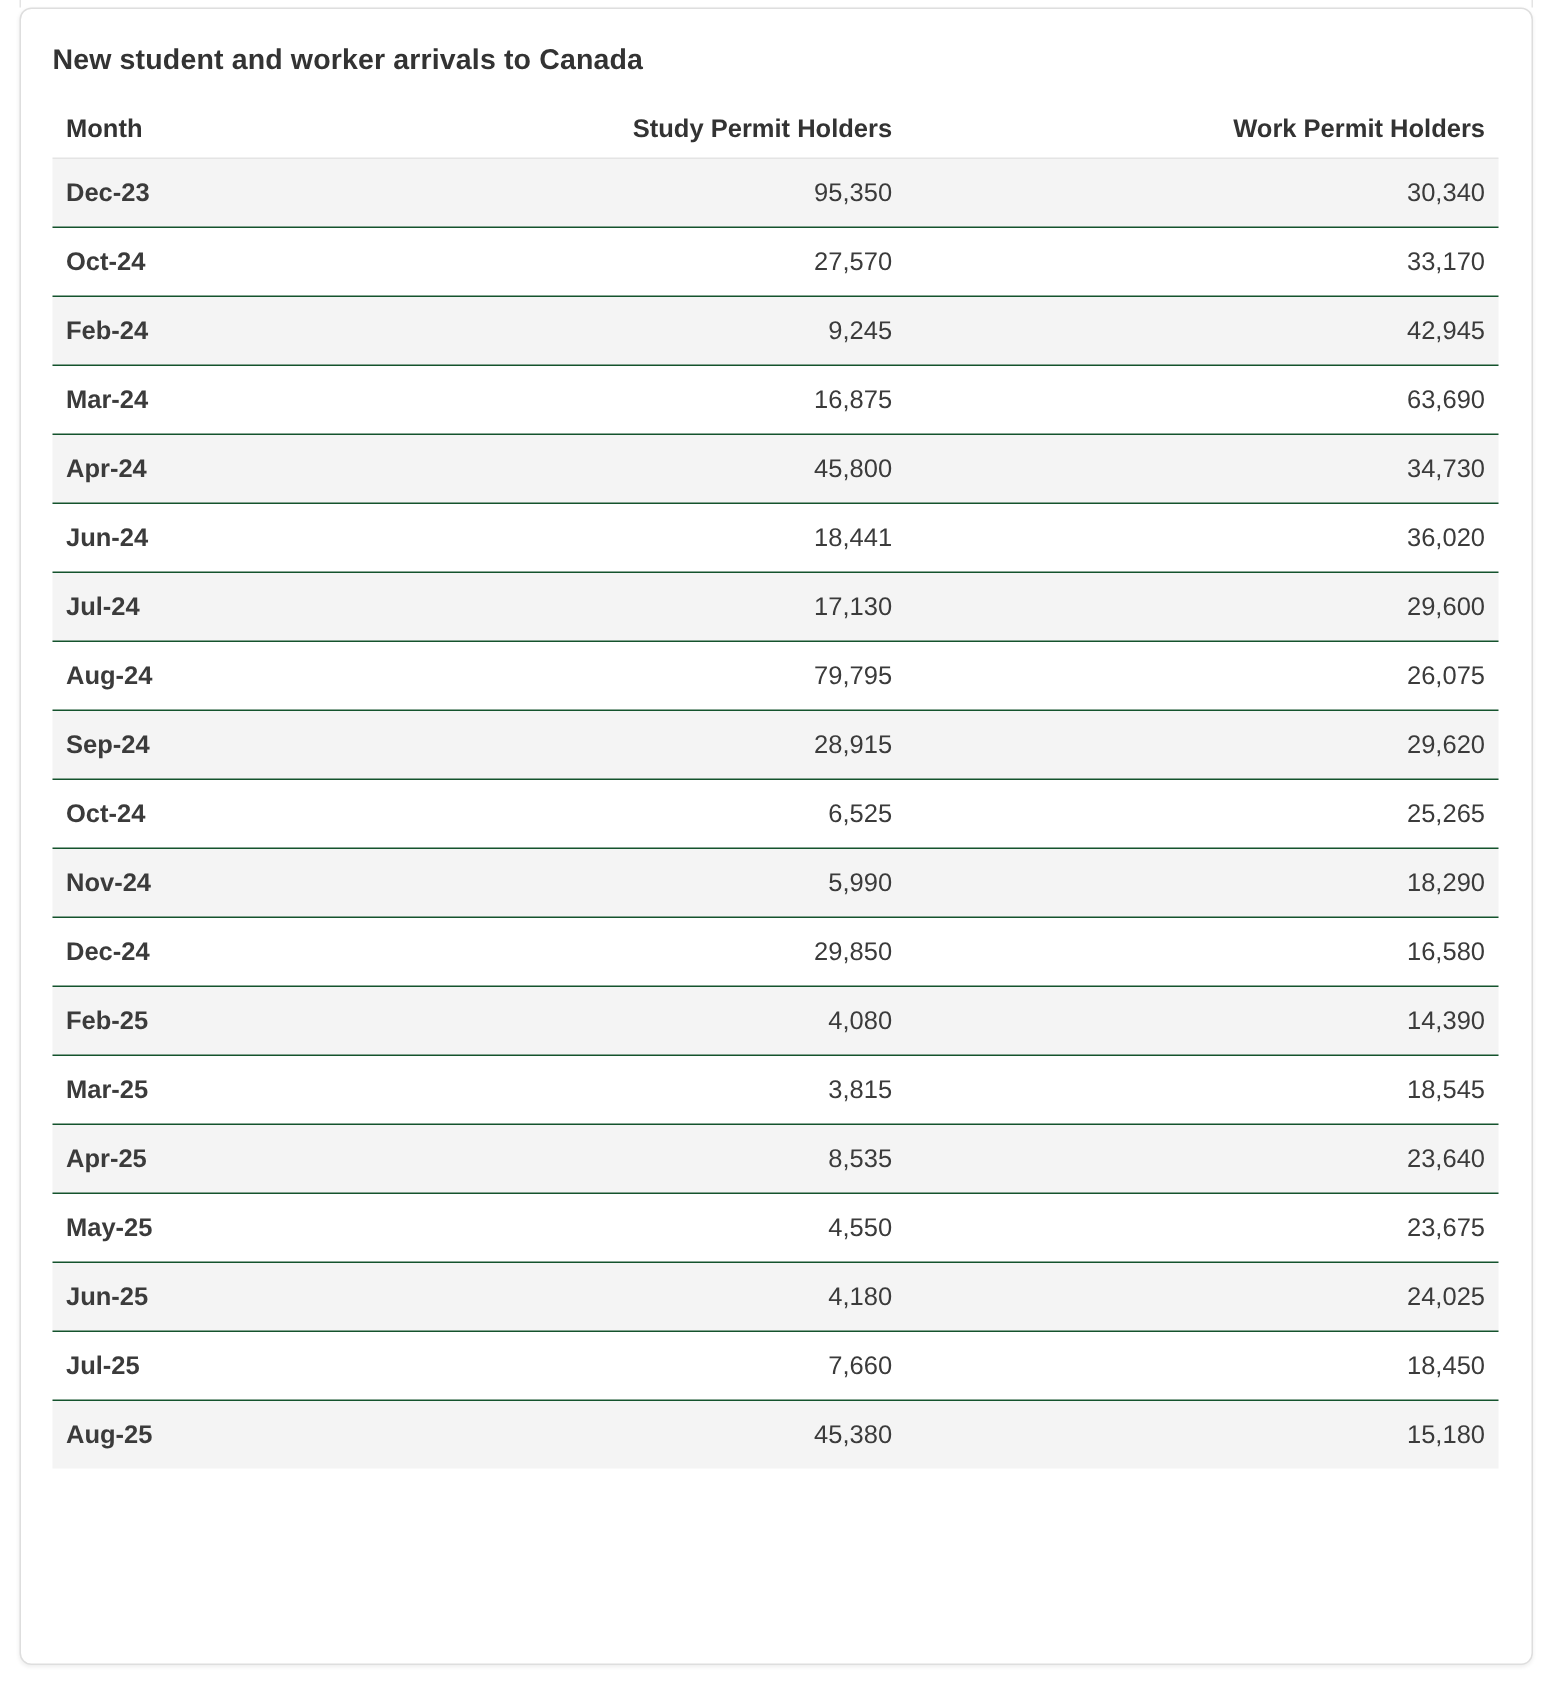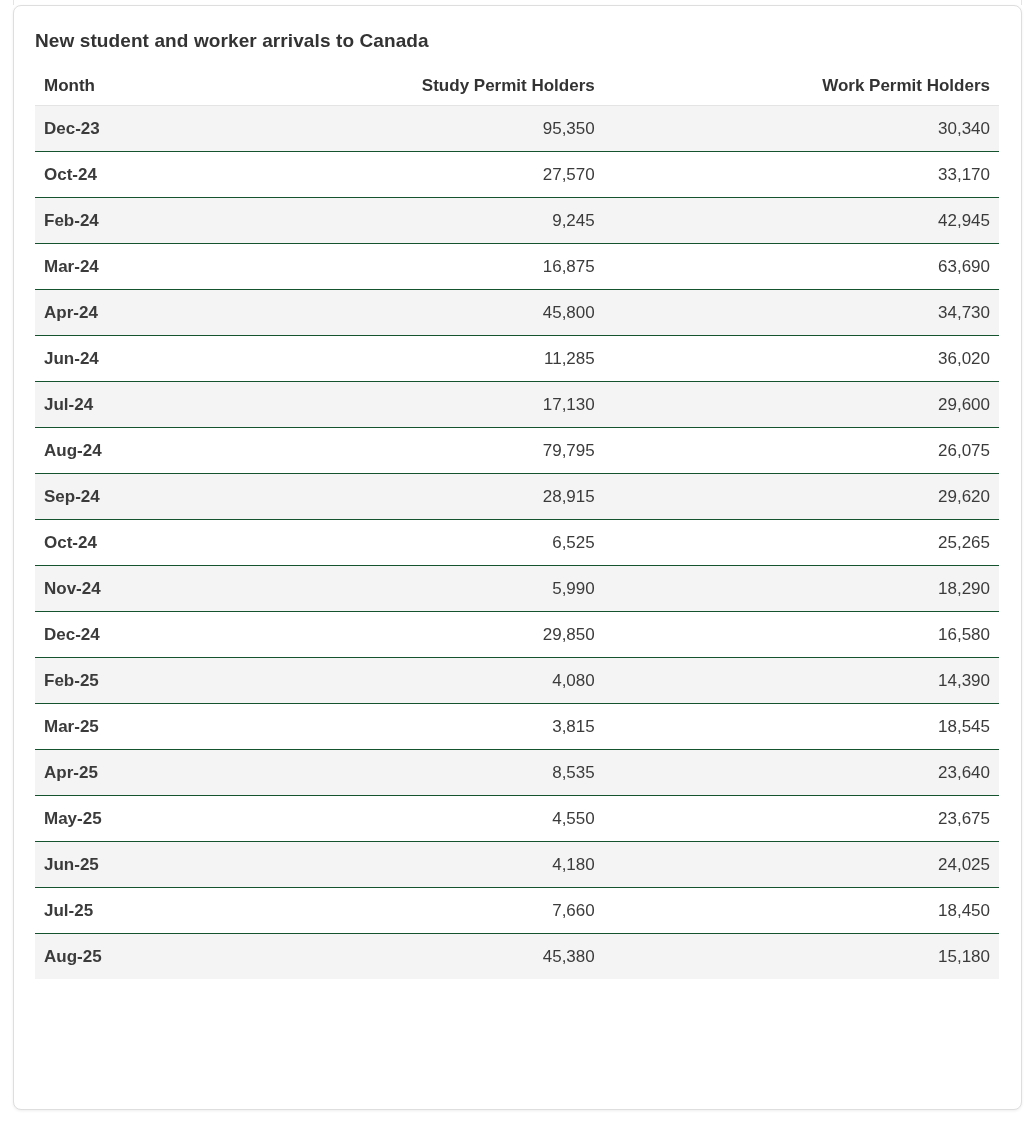--- a/index.html
+++ b/index.html
@@ -122,21 +122,21 @@
 
   <tr>
     <td class="col-month">Apr-24</td>
     <td class="col-num">45,800</td>
     <td class="col-num">34,730</td>
   </tr>
 
 
   <tr>
     <td class="col-month">Jun-24</td>
-    <td class="col-num">11,285</td>
+    <td class="col-num">18,441</td>
     <td class="col-num">36,020</td>
   </tr>
 
   <tr>
     <td class="col-month">Jul-24</td>
     <td class="col-num">17,130</td>
     <td class="col-num">29,600</td>
   </tr>
 
   <tr>

